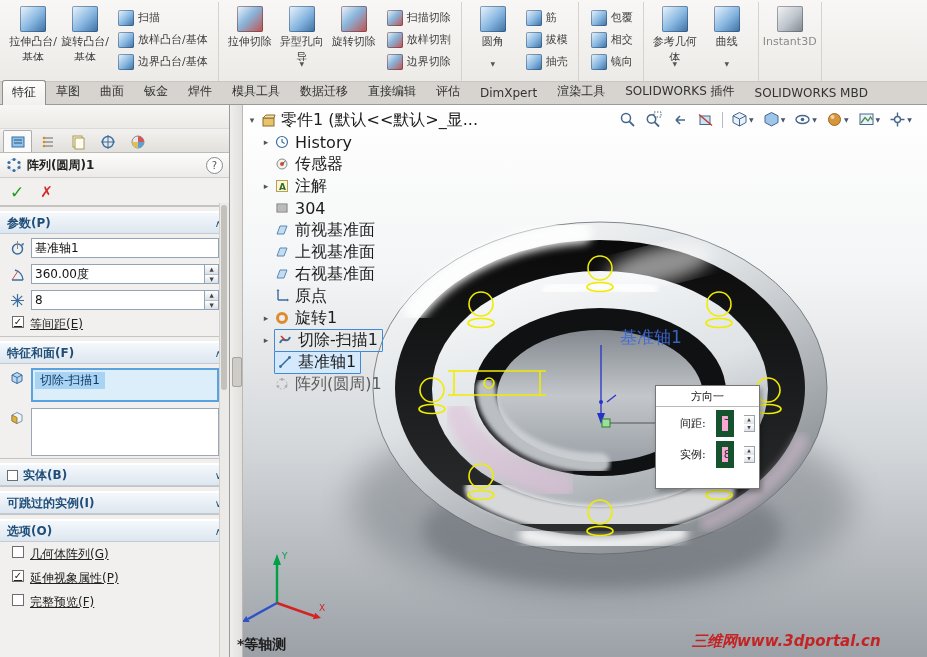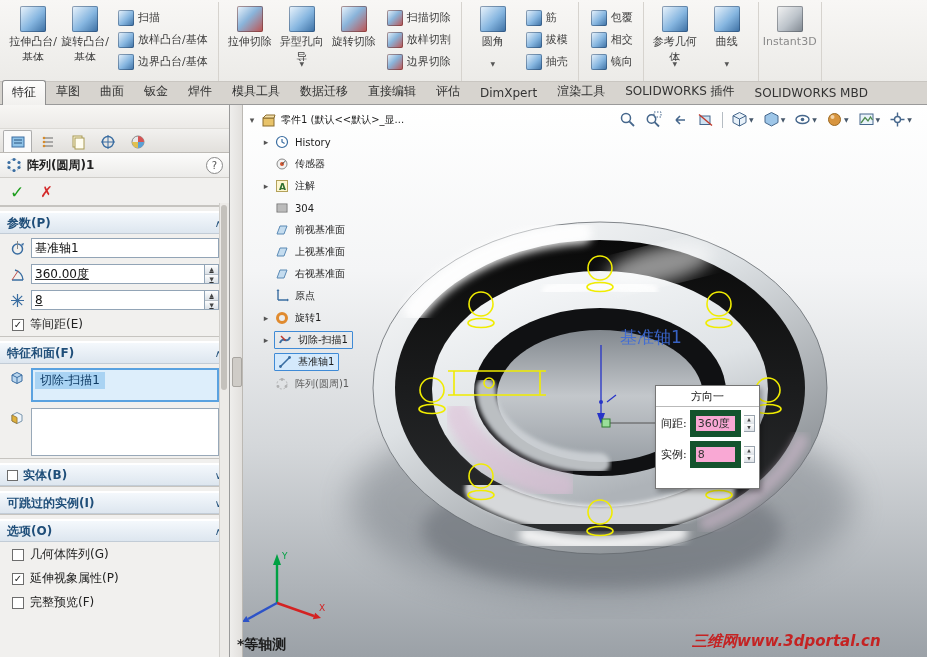--- a/index.html
+++ b/index.html
@@ -53,26 +53,26 @@
     background:linear-gradient(#f4f8fc,#dde6ef);border-top:1px solid #fff;border-bottom:1px solid #c2ccd6;
     color:#1f4e79;font-weight:bold;font-size:12px;}
   .chev{margin-left:auto;color:#1f4e79;font-size:10px;font-weight:normal;}
   .chev.up::after{content:"∧";}
   .chev.down::after{content:"∨";}
   .pm-row{display:flex;align-items:center;gap:5px;padding:4px 10px 2px 8px;}
   .pm-row.top{align-items:flex-start;}
   .pm-ic{width:18px;height:18px;flex:0 0 auto;display:flex;align-items:center;justify-content:center;}
   .pm-input{flex:1;height:18px;background:#fff;border:1px solid #92a4b6;display:flex;align-items:center;
     padding:0 3px;font-size:12px;color:#111;overflow:hidden;white-space:nowrap;}
-  .num-wrap{display:flex;flex:1;text-decoration:underline;}
+  .num-wrap{display:flex;flex:1;}
   .spin{width:14px;height:20px;display:flex;flex-direction:column;border:1px solid #92a4b6;border-left:none;box-sizing:border-box;}
   .spin .s{flex:1;display:flex;align-items:center;justify-content:center;font-size:5.5px;color:#444;
     background:linear-gradient(#fefefe,#dbe1e7);}
   .spin .s:first-child{border-bottom:1px solid #b6bec6;}
-  .cb-row{display:flex;align-items:center;gap:6px;padding:4px 10px 3px 12px;color:#222;}
+  .cb-row{display:flex;gap:6px;padding:4px 10px 3px 12px;color:#222;text-decoration:underline;}
   .cb{width:12px;height:12px;background:#fff;border:1px solid #6d6d6d;display:flex;align-items:center;
     justify-content:center;font-size:10px;color:#222;flex:0 0 auto;box-sizing:border-box;}
   .cb.checked::after{content:"✓";margin-top:-1px;}
   .sel-box{flex:1;min-height:28px;background:#fff;border:1px solid #98a8b8;}
   .sel-box.active{border:2px solid #5aa2e0;background:#ddeefb;height:30px;}
   .sel-item{display:inline-block;background:#a9d3f3;padding:0 5px;margin:2px 2px;font-size:12px;color:#0e3a63;}
   .sel-box.empty{height:46px;}
   .pm-sep{height:4px;border-top:1px solid #c6c4c0;border-bottom:1px solid #fff;}
   .pm-scroll{position:absolute;right:0;top:98px;bottom:0;width:9px;background:#eceae7;border-left:1px solid #d2d0cc;}
   .pm-scroll .thumb{position:absolute;top:2px;left:1px;width:6px;height:185px;background:#c4c1bc;border-radius:3px;}
@@ -83,32 +83,32 @@
   .splitter{position:absolute;left:0;top:0;width:12px;height:552px;z-index:2;
     background:linear-gradient(90deg,#efeeec,#e2e0dd);border-right:1px solid #bcb9b4;}
   .splitter .grip{position:absolute;left:2px;top:252px;width:8px;height:28px;background:#cfccc7;border:1px solid #a8a5a0;border-radius:2px;}
   .tree{position:absolute;left:17px;top:4px;z-index:3;width:200px;}
   .tree-row{display:flex;align-items:center;height:22px;gap:3px;white-space:nowrap;}
   .tree-row.child{padding-left:14px;}
   .arr{width:10px;font-size:9px;color:#555;text-align:center;flex:0 0 auto;}
   .arr.open::after{content:"▾";}
   .arr.closed::after{content:"▸";}
   .t-ic{width:16px;height:16px;flex:0 0 auto;display:flex;align-items:center;justify-content:center;}
-  .t-label{font-size:10px;color:#1c1c1c;padding:0 2px;}
+  .t-label{font-size:16px;color:#1c1c1c;padding:0 2px;}
   .t-label.dim{color:#5c5c5c;}
   .boxed{display:flex;align-items:center;gap:3px;border:1px solid #3f8ad6;padding:0 2px;border-radius:1px;}
   .boxed.fill{background:#d4e9fc;}
   .hud{position:absolute;left:388px;top:5px;z-index:3;display:flex;align-items:center;gap:7px;}
   .hud-btn{display:flex;align-items:center;gap:1px;padding:1px;border-radius:2px;}
   .hud-dd{font-size:6px;color:#46576a;}
   .hud-sep{width:1px;height:16px;background:#b5bcc3;}
   .callout{position:absolute;left:425px;top:280px;width:103px;z-index:4;background:#fff;
     border:1px solid #767676;box-shadow:2px 3px 5px rgba(0,0,0,.3);font-size:11px;}
   .callout-title{text-align:center;padding:3px 0 2px 0;border-bottom:1px solid #b9b9b9;color:#111;}
-  .co-row{display:flex;align-items:center;gap:3px;padding:3px 4px 1px 5px;}
+  .co-row{display:flex;align-items:center;gap:10px;padding:3px 4px 1px 5px;margin-left:19px;}
   .co-label{flex:0 0 auto;color:#111;}
   .co-val{flex:1;height:15px;border:6px solid #14532d;background:#f9a8d4;display:flex;align-items:center;
     padding:0 2px;font-size:11px;overflow:hidden;text-align:right;}
   .co-spin{width:11px;height:17px;display:flex;flex-direction:column;border:1px solid #9aa4ae;border-left:none;box-sizing:border-box;}
   .co-spin .s{flex:1;display:flex;align-items:center;justify-content:center;font-size:4.5px;color:#444;background:linear-gradient(#fefefe,#dde2e7);}
   .view-name{position:absolute;left:7px;bottom:3px;z-index:3;font-weight:bold;color:#1c1c1c;font-size:14px;}
   .watermark{position:absolute;left:462px;bottom:6px;z-index:3;color:#c42323;font-size:15px;font-weight:bold;font-style:italic;}
   .sa-up::after{content:"▲";}
   .sa-down::after{content:"▼";}
 </style>

